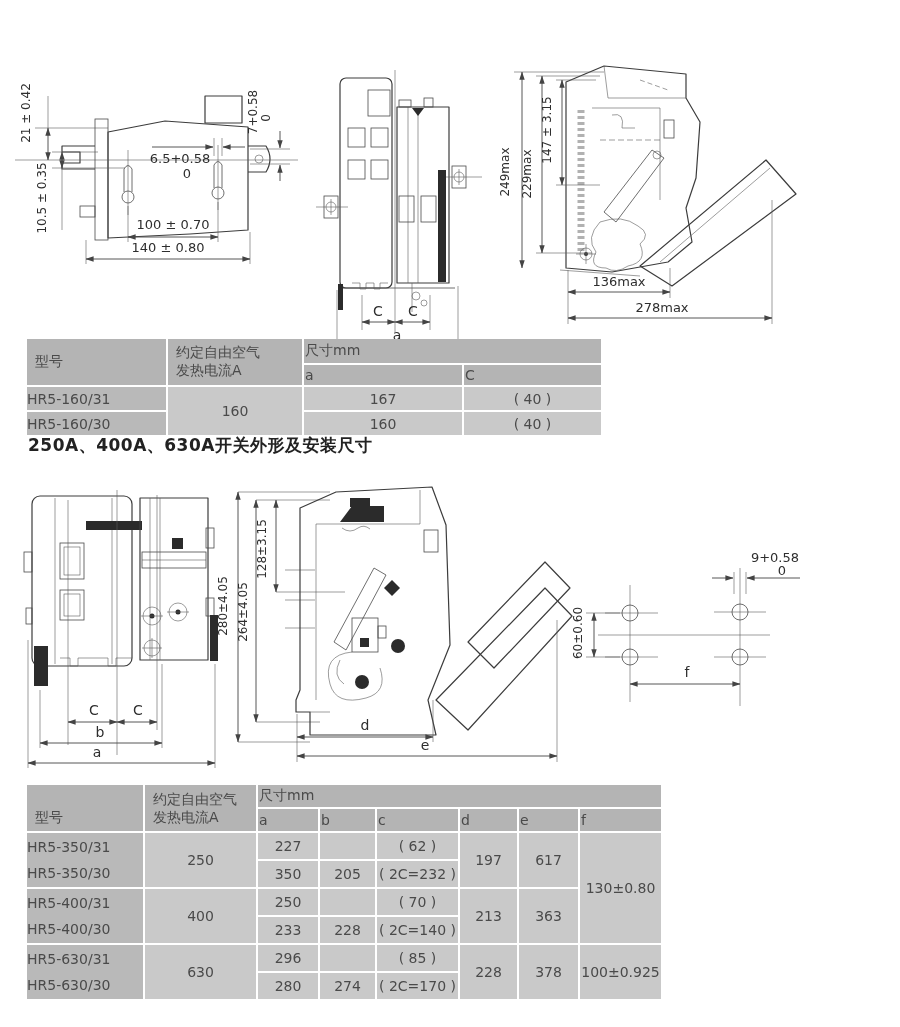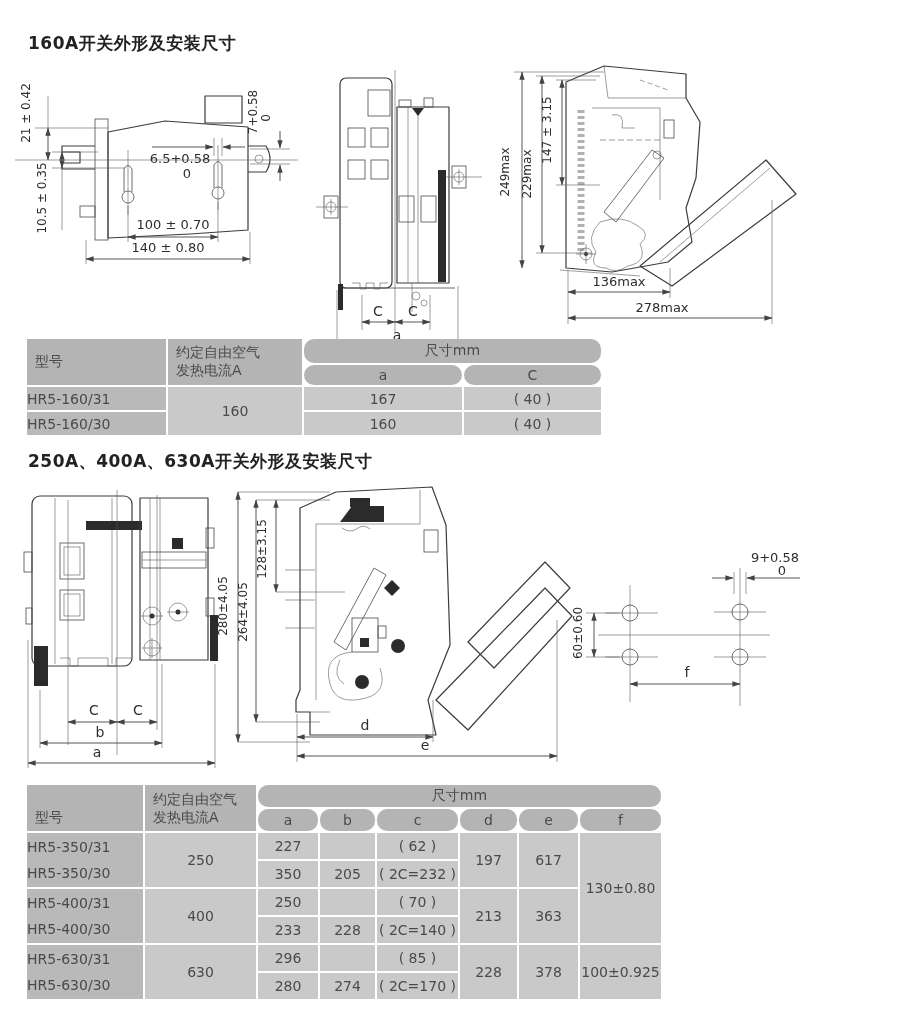--- a/index.html
+++ b/index.html
@@ -1,49 +1,48 @@
 <!DOCTYPE html>
 <html style="--page-bg: #ffffff; --table-header: #b4b4b4; --table-model: #b9b9b9; --table-cell: #c9c9c9;"><head>
 <meta charset="utf-8">
 <style>
   html,body{margin:0;padding:0;background:#fff;}
   #page{position:relative;width:900px;height:1027px;background:var(--page-bg,#fff);
         font-family:"DejaVu Sans","Liberation Sans",sans-serif;overflow:hidden;}
   .sec-title{position:absolute;font-size:17px;font-weight:bold;color:#222;letter-spacing:.5px;}
   #title1{left:28px;top:32px;}
-  #title2{left:28px;top:450px;}
+  #title2{left:28px;top:434px;}
   svg{position:absolute;left:0;}
   #svg1{top:55px;}
   #svg2{top:480px;}
   .ol{stroke:#3c3c3c;stroke-width:1.2;fill:none;stroke-linejoin:round;}
   .ot{stroke:#4a4a4a;stroke-width:.8;fill:none;}
   .thin{stroke:#5a5a5a;stroke-width:.6;fill:none;}
   .dl{stroke:#444;stroke-width:.9;fill:none;}
   .fl{fill:#2b2b2b;stroke:none;}
   text.dim{font-size:13px;fill:#2e2e2e;}
   text.dims{font-size:12px;fill:#2e2e2e;}
   text.ltr{font-size:14px;fill:#2e2e2e;}
   
   table.t{position:absolute;border-collapse:separate;border-spacing:2px;table-layout:fixed;}
   table.t td{font-size:14px;color:#4a4a4a;overflow:hidden;white-space:nowrap;}
   td.hd{background:var(--table-header,#b4b4b4);color:#424242;padding-left:8px;vertical-align:middle;}
-  td.hdc{background:var(--table-header,#b4b4b4);color:#424242;text-align:center;vertical-align:middle;border-radius:10px;}
+  td.hdc{background:var(--table-header,#b4b4b4);color:#424242;text-align:left;vertical-align:middle;}
   td.md{background:var(--table-model,#b9b9b9);color:#474747;padding-left:0;vertical-align:middle;}
   td.cl{background:var(--table-cell,#c9c9c9);color:#4f4f4f;text-align:center;vertical-align:middle;}
   #table1{left:25px;top:337px;}
   #table2{left:25px;top:783px;}
   #table2 td.hd{vertical-align:bottom;padding-bottom:4px;}
   .md2div{height:26px;line-height:26px;}
 </style>
 </head>
 <body>
 
 <div id="page">
 
-  <div id="title1" class="sec-title">160A开关外形及安装尺寸</div>
 
   <svg id="svg1" width="820" height="285" viewBox="0 55 820 285">
     <defs>
       <marker id="ae" markerWidth="9" markerHeight="6" refX="8.5" refY="3" orient="auto">
           <path d="M0,0L9,3L0,6Z" fill="#444"></path>
         </marker>
       <marker id="as" markerWidth="9" markerHeight="6" refX="0.5" refY="3" orient="auto">
           <path d="M9,0L0,3L9,6Z" fill="#444"></path>
         </marker>
     </defs>

